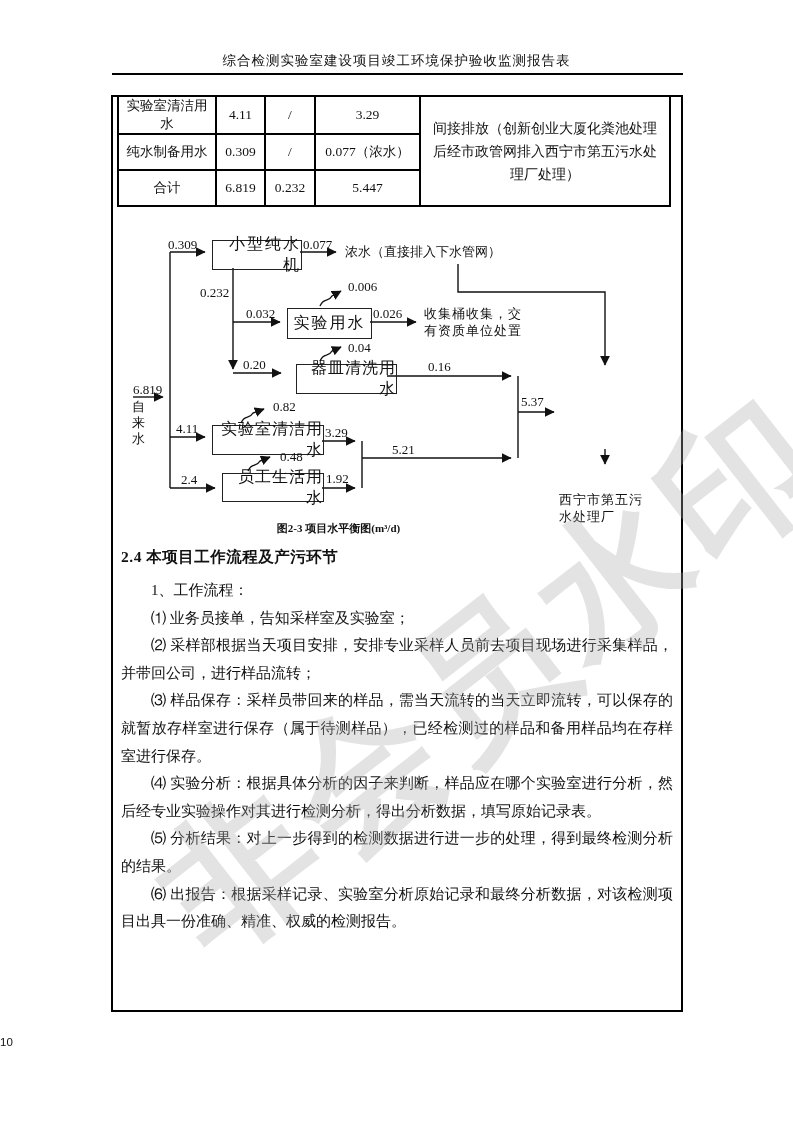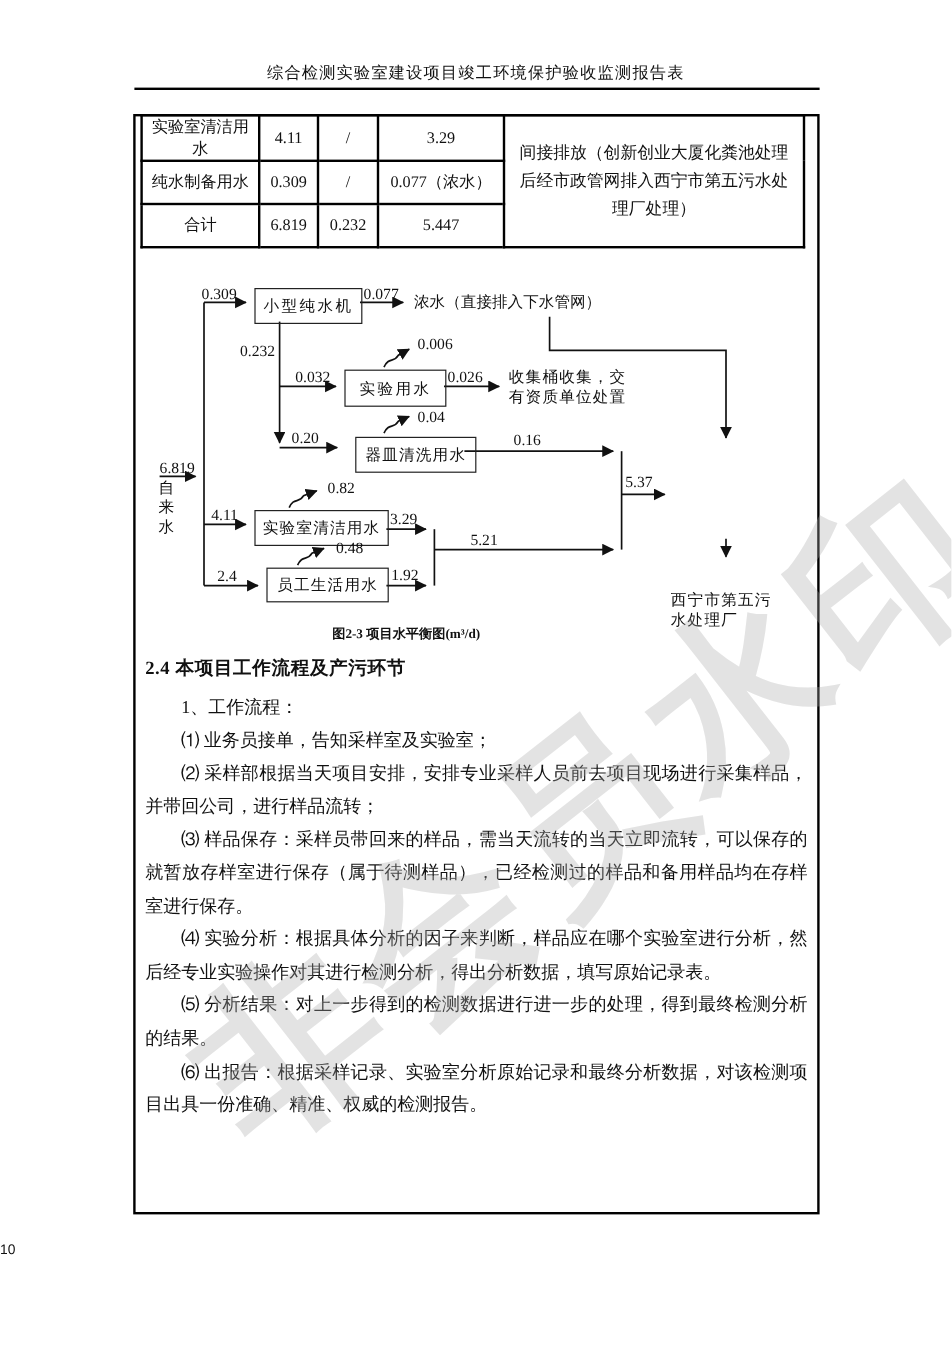--- a/index.html
+++ b/index.html
@@ -13,21 +13,21 @@
   .header-rule{top:73px;left:112px;width:571px;height:2px;background:#000;}
   
   .frame{left:111px;top:95px;width:568px;height:913px;border:2px solid #000;}
   
   table.water{position:absolute;left:117px;top:95px;border-collapse:collapse;table-layout:fixed;z-index:2;}
   table.water td{border:2px solid #000;font-size:13.5px;text-align:center;vertical-align:middle;padding:0 2px;background:transparent;}
   table.water td.note{font-size:14px;line-height:23px;padding:16px 12px;}
   
   svg.lines{left:0;top:0;z-index:1;}
   .dbox{border:1.5px solid #222;display:flex;align-items:center;justify-content:center;
-        font-size:13px;letter-spacing:2px;z-index:2;background:transparent;}
+        font-size:16px;letter-spacing:2px;z-index:2;background:transparent;text-align:right;}
   .dbox.multiline{align-items:flex-start;justify-content:flex-start;padding:7px 0 0 8px;line-height:18px;letter-spacing:3px;}
   .dlabel{font-size:13px;z-index:2;white-space:nowrap;line-height:13px;}
   .dtext{font-size:13px;z-index:2;line-height:17px;letter-spacing:1px;}
   .vert{width:15px;line-height:16px;word-break:break-all;font-size:13px;z-index:2;}
   .caption{left:112px;top:521px;width:453px;text-align:center;font-weight:bold;font-size:11px;z-index:2;}
   
   .section-heading{left:121px;top:547px;width:555px;font-weight:bold;font-size:15.5px;letter-spacing:.5px;z-index:2;}
   .bodytext{left:121px;top:577px;width:552px;font-size:15px;line-height:27.6px;text-align:justify;z-index:2;}
   .bodytext p{margin:0;text-indent:2em;}
   .bodytext p.bold{font-weight:bold;}

